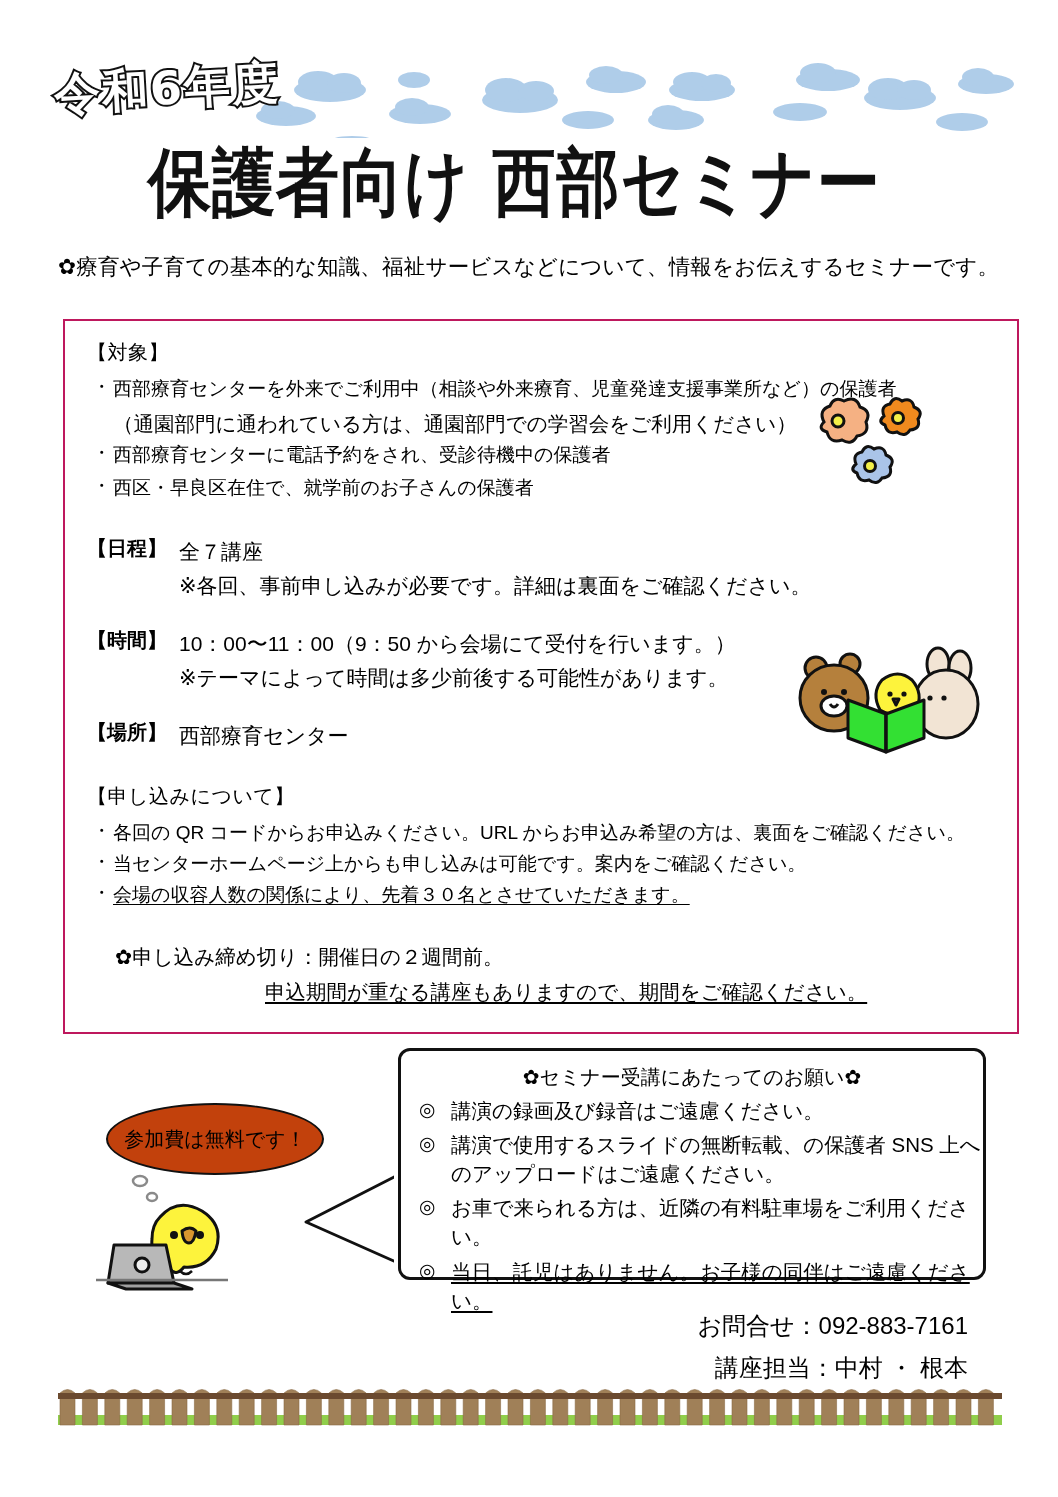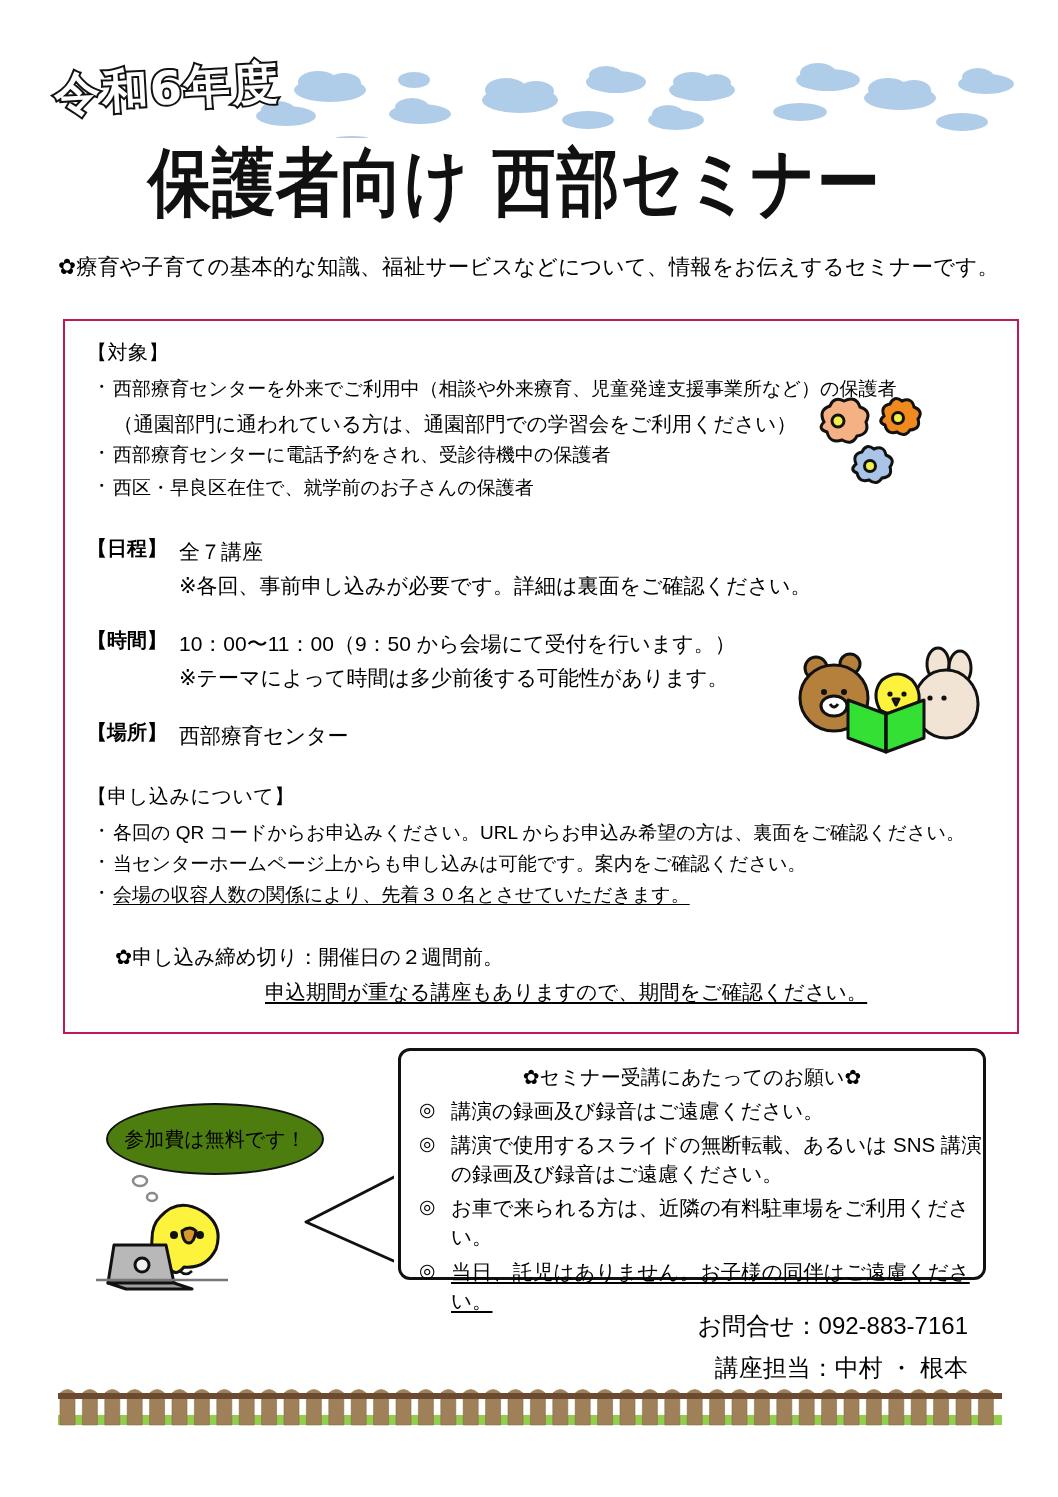--- a/index.html
+++ b/index.html
@@ -146,21 +146,21 @@
     position: absolute;
     left: 106px;
     top: 1103px;
     width: 218px;
     height: 72px;
     border: 2.5px solid #111111;
     border-radius: 50%;
     display: flex;
     align-items: center;
     justify-content: center;
-    background: #4d7c0f;
+    background: #c2410c;
     box-sizing: border-box;
   }
   #free-bubble span { font-size: 20px; }
 
   
   #request-bubble {
     position: absolute;
     left: 398px;
     top: 1048px;
     width: 588px;
@@ -400,21 +400,21 @@
 
   <div id="request-bubble">
     <div id="request-title">✿セミナー受講にあたってのお願い✿</div>
 
     <div class="req-row">
       <div class="req-mark">◎</div>
       <div class="req-text">講演の録画及び録音はご遠慮ください。</div>
     </div>
     <div class="req-row">
       <div class="req-mark">◎</div>
-      <div class="req-text">講演で使用するスライドの無断転載、あるいは SNS 講演の録画及び録音はご遠慮ください。</div>
+      <div class="req-text">講演で使用するスライドの無断転載、の保護者 SNS 上へのアップロードはご遠慮ください。</div>
     </div>
     <div class="req-row">
       <div class="req-mark">◎</div>
       <div class="req-text">お車で来られる方は、近隣の有料駐車場をご利用ください。</div>
     </div>
     <div class="req-row">
       <div class="req-mark">◎</div>
       <div class="req-text u">当日、託児はありません。お子様の同伴はご遠慮ください。</div>
     </div>
   </div>

